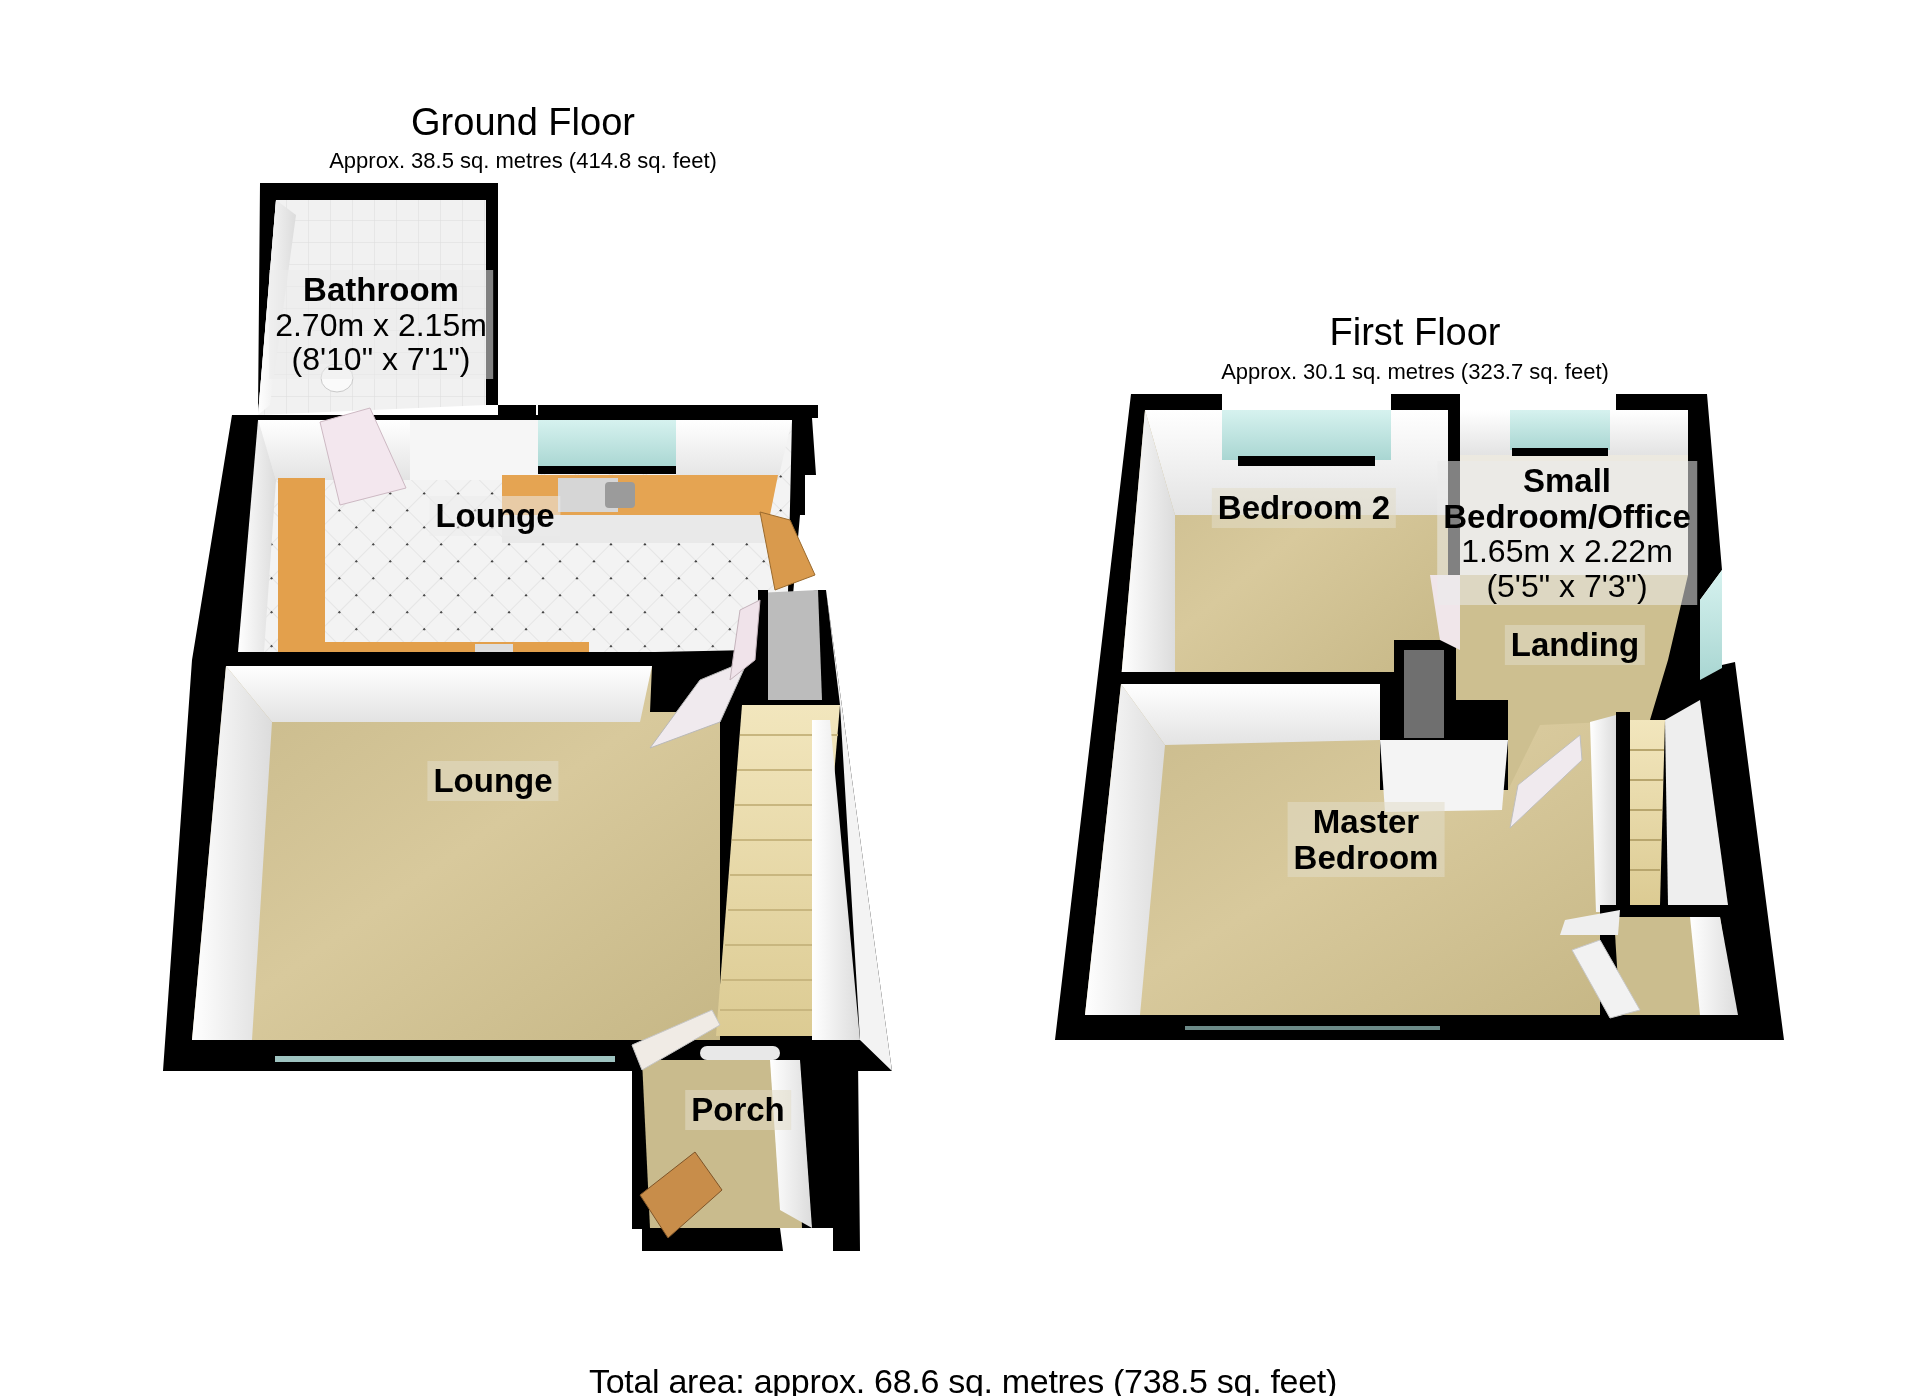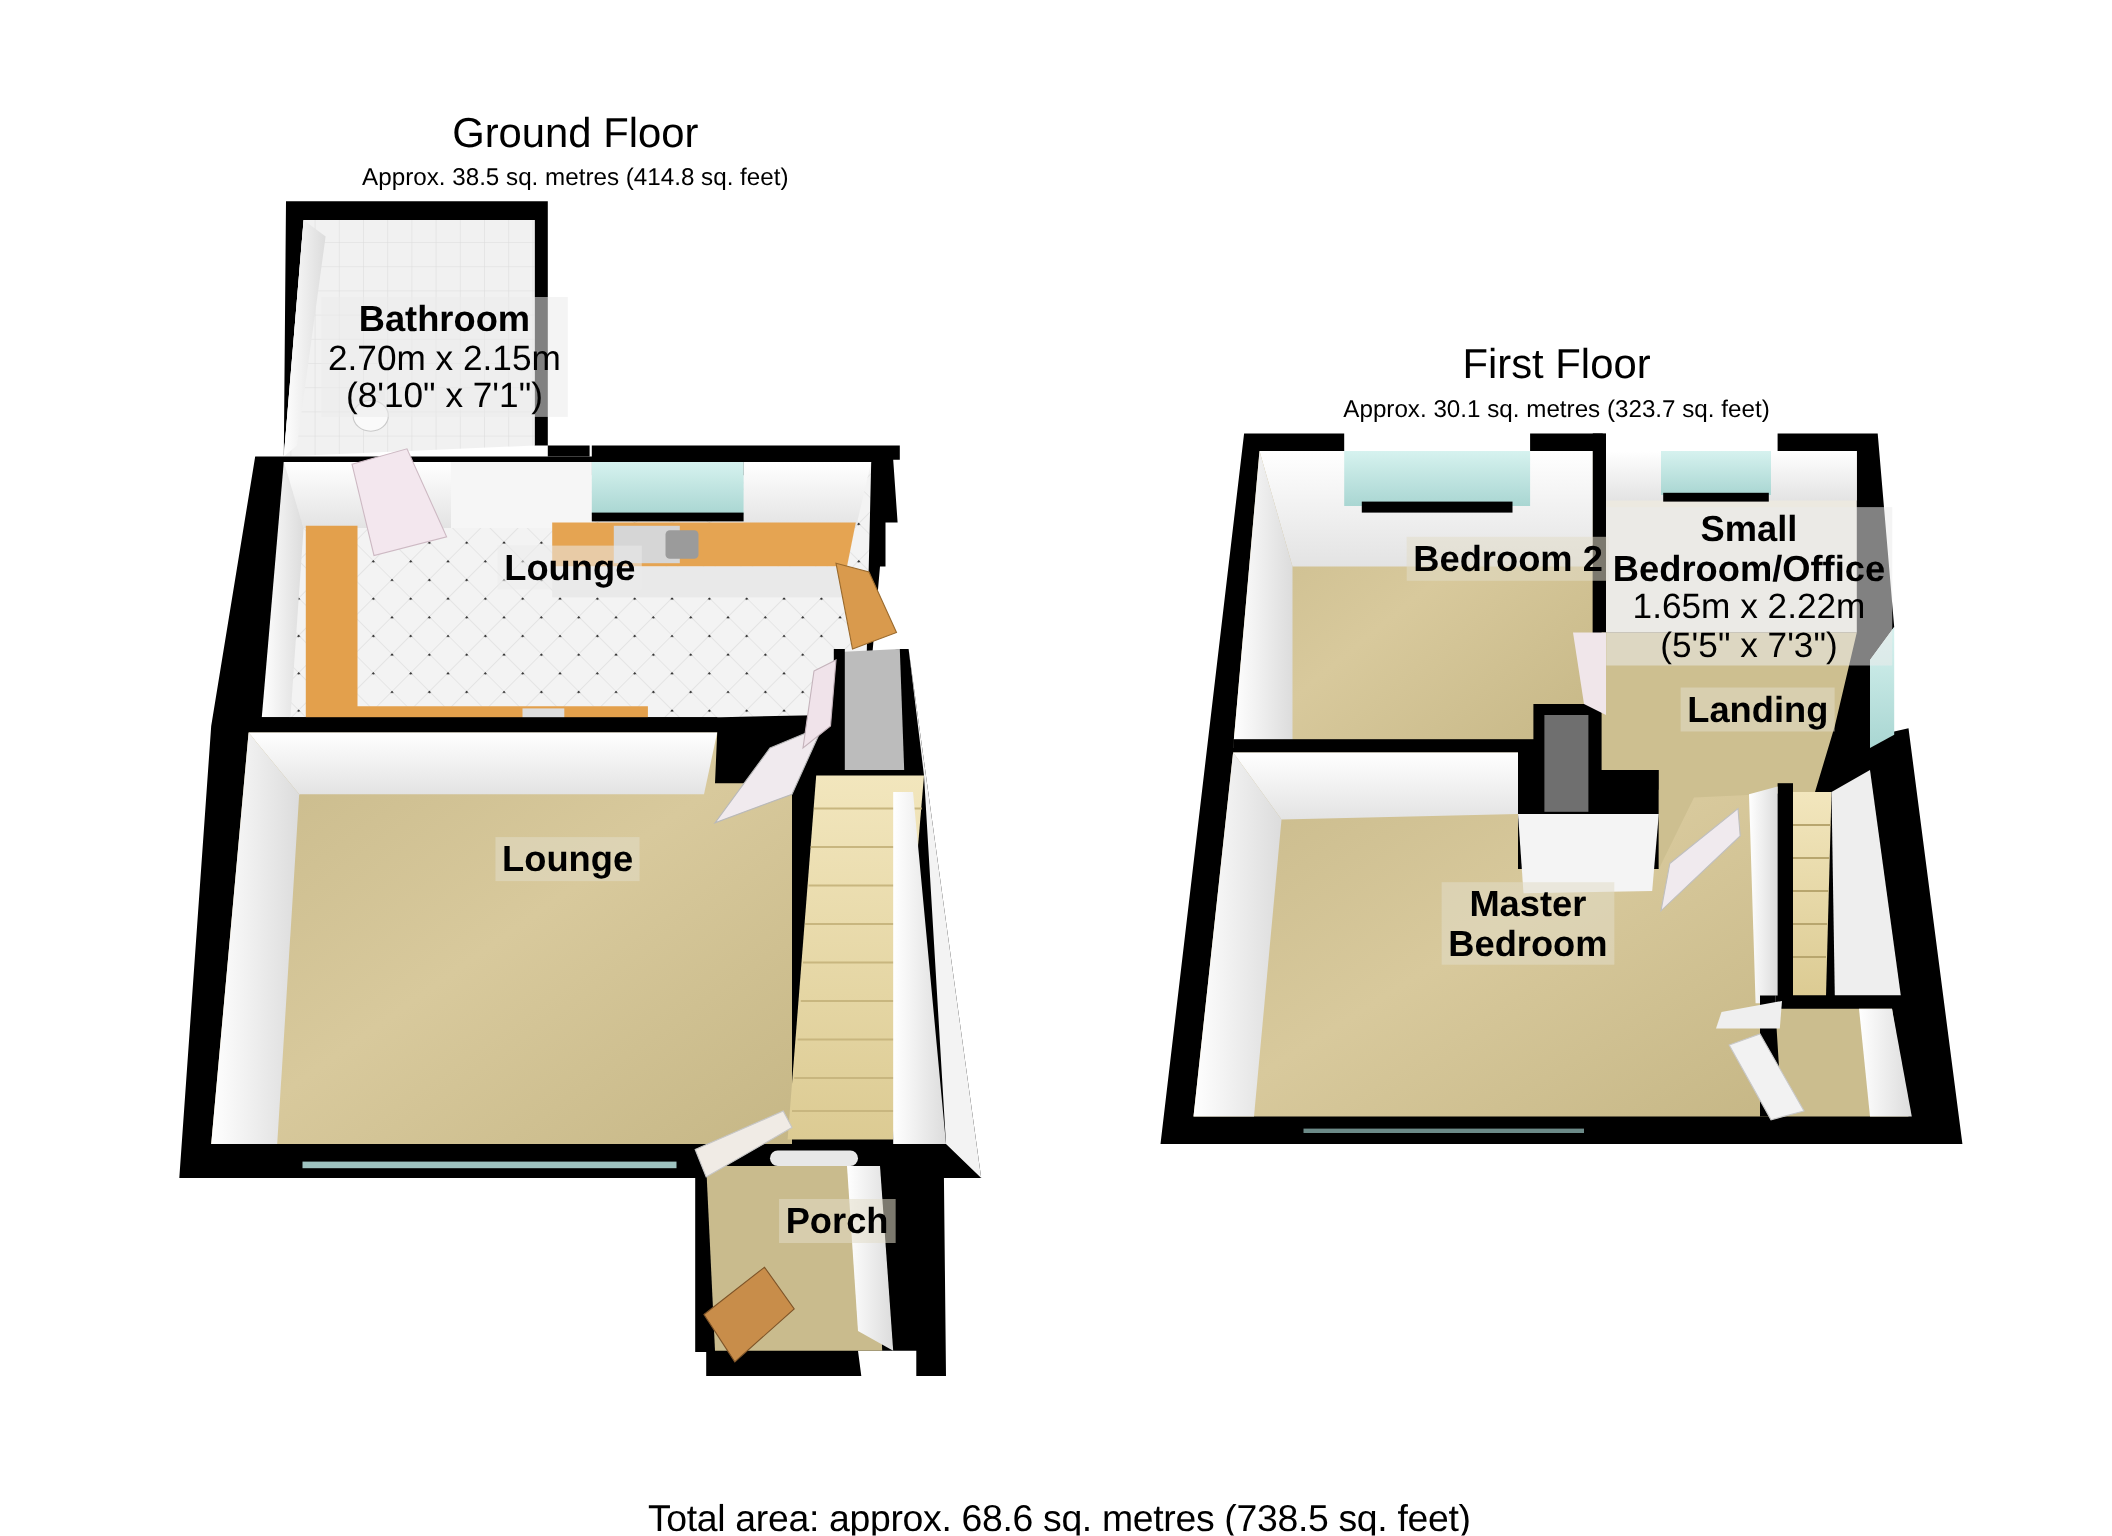--- a/index.html
+++ b/index.html
@@ -4,21 +4,21 @@
 <style>
   html, body { margin:0; padding:0; background:#ffffff; }
   body { width:1920px; height:1396px; position:relative; overflow:hidden;
          font-family:"Liberation Sans", sans-serif; color:#000; }
   .abs { position:absolute; }
   .title { font-weight:normal; font-size:38px; text-align:center; white-space:nowrap; transform:translateX(-50%); }
   .subtitle { font-size:22px; white-space:nowrap; transform:translateX(-50%); }
   .total { font-size:34px; text-align:center; white-space:nowrap; transform:translateX(-50%); letter-spacing:-0.3px; }
   .plan { position:absolute; left:0; top:0; width:1920px; height:1396px; }
   .label { position:absolute; transform:translateX(-50%); text-align:center; white-space:nowrap;
-           background:rgba(235,235,235,0.55); padding:2px 6px; line-height:1.08;margin-left:23px; }
+           background:rgba(235,235,235,0.55); padding:2px 6px; line-height:1.08; }
   .label .name { font-weight:bold; font-size:33px; display:block; }
   .label .dim { font-size:32px; display:block; }
   .label.plain { background:rgba(225,220,200,0.55); }
 </style>
 </head>
 <body>
 
 <div class="abs title" style="left:523px; top:101px;">Ground Floor</div>
 <div class="abs subtitle" style="left:523px; top:148px;">Approx. 38.5 sq. metres (414.8 sq. feet)</div>
 
@@ -195,21 +195,21 @@
 <div class="label" style="left:495px; top:496px;">
   <span class="name">Lounge</span>
 </div>
 <div class="label plain" style="left:493px; top:761px;text-align:right;">
   <span class="name">Lounge</span>
 </div>
 <div class="label plain" style="left:738px; top:1090px;">
   <span class="name">Porch</span>
 </div>
 
-<div class="label plain" style="left:1348px; top:488px;">
+<div class="label plain" style="left:1304px; top:488px;">
   <span class="name">Bedroom 2</span>
 </div>
 <div class="label" style="left:1567px; top:461px;">
   <span class="name">Small</span>
   <span class="name">Bedroom/Office</span>
   <span class="dim">1.65m x 2.22m</span>
   <span class="dim">(5'5" x 7'3")</span>
 </div>
 <div class="label plain" style="left:1575px; top:625px;">
   <span class="name">Landing</span>

